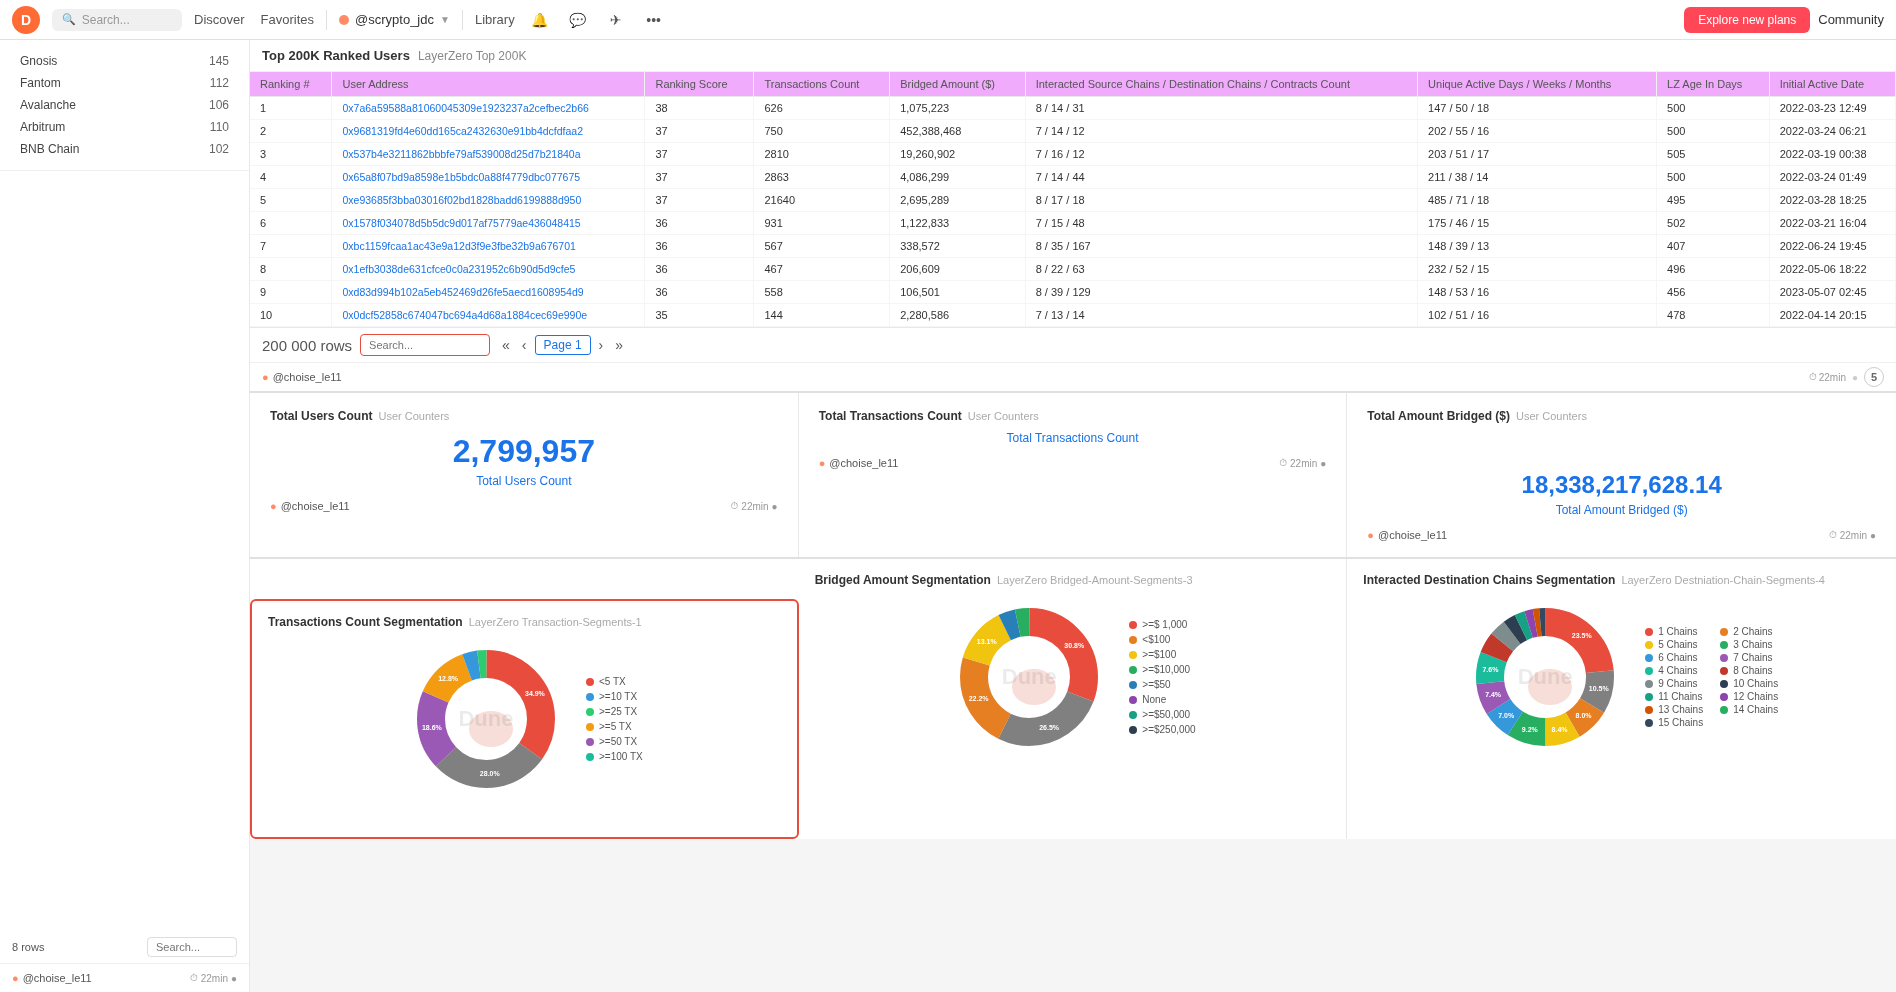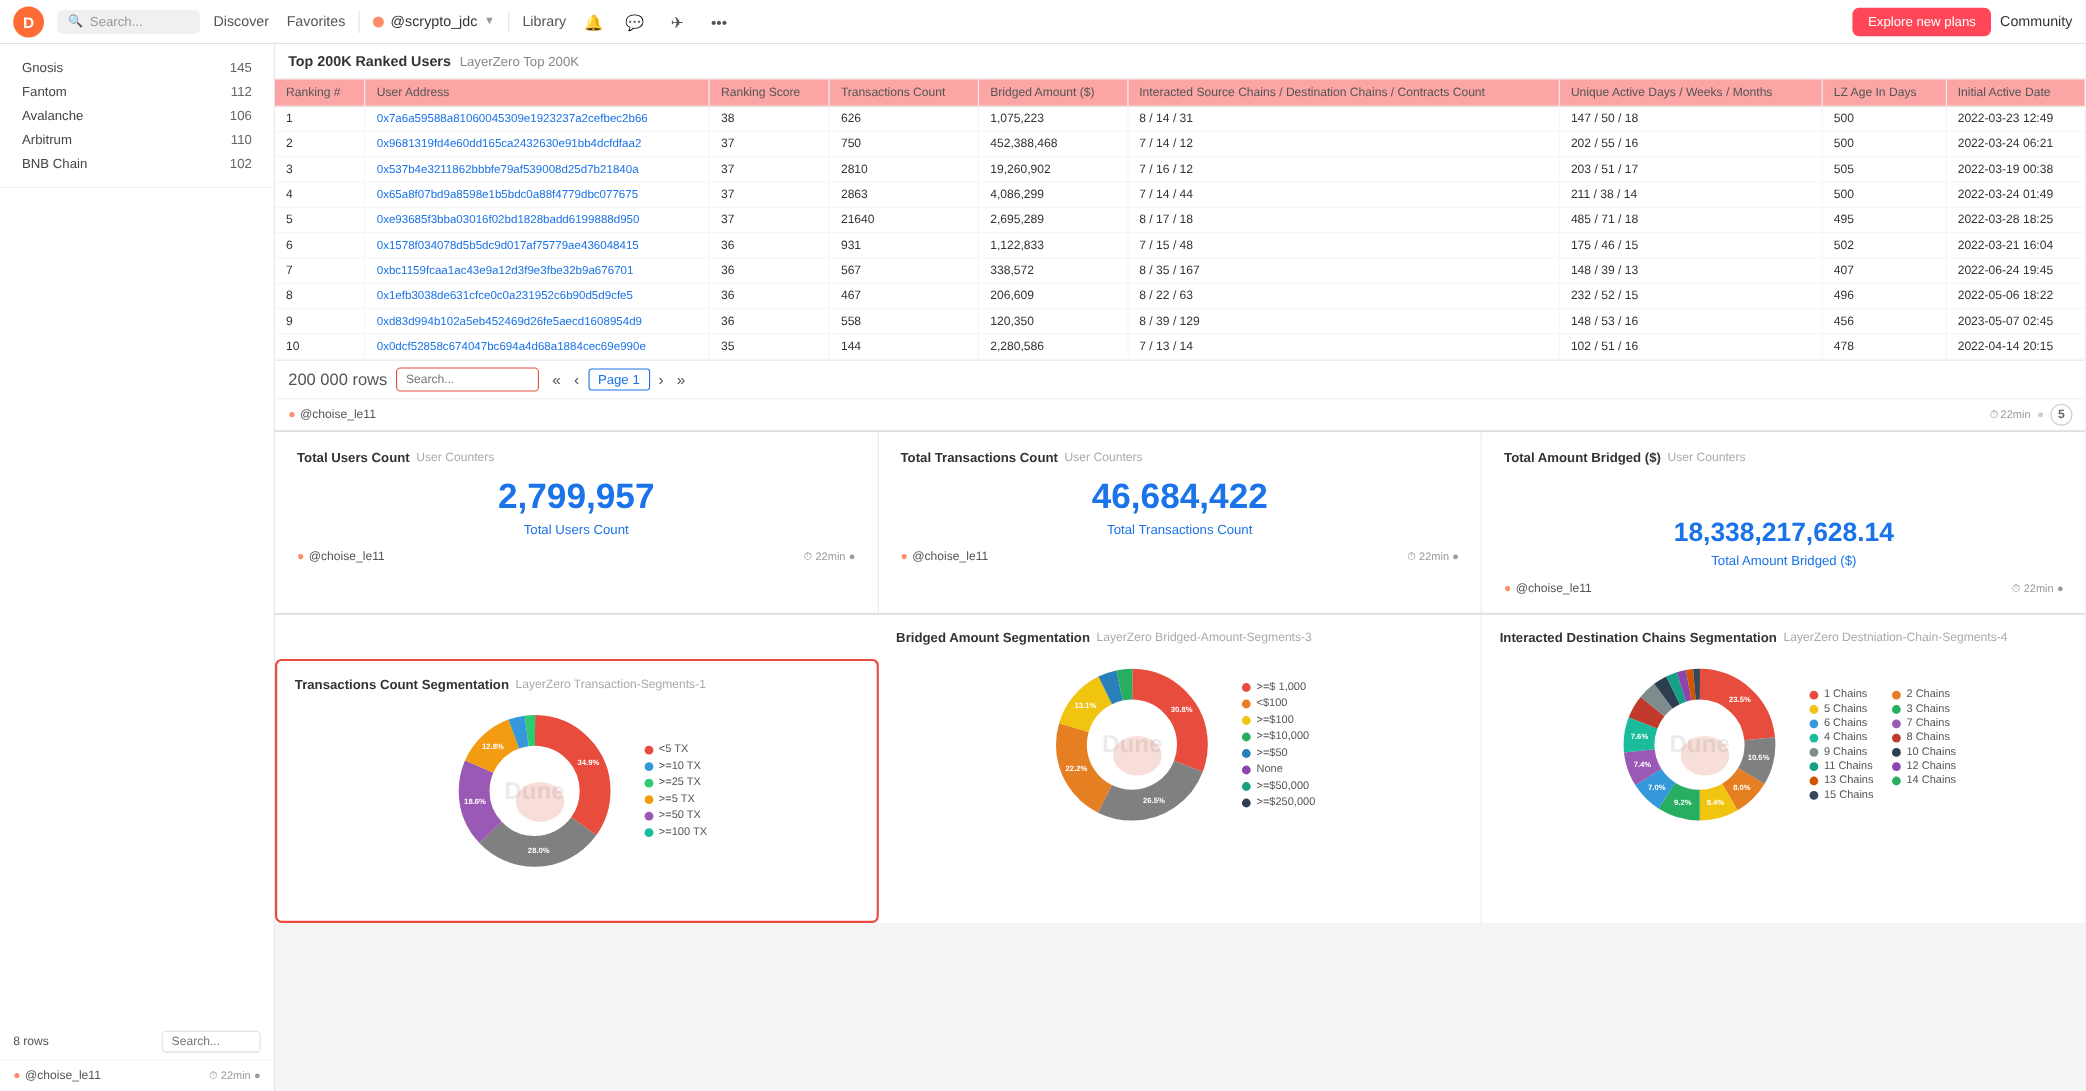--- a/index.html
+++ b/index.html
@@ -39,21 +39,21 @@
     
     .right-content { flex: 1; display: flex; flex-direction: column; overflow-y: auto; }
 
     
     .table-section { background: #fff; border-bottom: 2px solid #e0e0e0; }
     .table-header-row { display: flex; align-items: center; padding: 8px 12px; gap: 8px; border-bottom: 1px solid #f0f0f0; }
     .table-title { font-size: 13px; font-weight: 600; color: #333; }
     .table-subtitle { font-size: 12px; color: #888; }
     .table-container { overflow-x: auto; }
     table { width: 100%; border-collapse: collapse; font-size: 11px; }
-    thead tr { background: #fca5a5; border-bottom: 1px solid #e8e8e8; }
+    thead tr { background: #f0abfc; border-bottom: 1px solid #e8e8e8; }
     th { padding: 6px 10px; text-align: left; font-weight: 500; color: #555; white-space: nowrap; border-right: 1px solid #f0f0f0; font-size: 11px; }
     td { padding: 5px 10px; border-bottom: 1px solid #f5f5f5; border-right: 1px solid #f5f5f5; white-space: nowrap; color: #333; font-size: 11px; }
     .td-address { color: #1a73e8; font-size: 10.5px; }
 
     
     .table-footer { display: flex; align-items: center; padding: 6px 12px; gap: 8px; border-top: 1px solid #e8e8e8; background: #fff; }
     .rows-count { font-size: 15px; color: #555; }
     .search-input-footer { border: 1.5px solid #e74c3c; border-radius: 4px; padding: 4px 8px; font-size: 11px; color: #999; width: 130px; background: #fff; outline: none; }
     .pagination { display: flex; align-items: center; gap: 4px; }
     .page-btn { border: none; background: none; cursor: pointer; color: #555; font-size: 14px; padding: 2px 4px; }
@@ -273,21 +273,21 @@
     <td>8 / 22 / 63</td>
     <td>232 / 52 / 15</td>
     <td>496</td>
     <td>2022-05-06 18:22</td>
   </tr>
               <tr>
     <td>9</td>
     <td class="td-address">0xd83d994b102a5eb452469d26fe5aecd1608954d9</td>
     <td>36</td>
     <td>558</td>
-    <td>120,350</td>
+    <td>106,501</td>
     <td>8 / 39 / 129</td>
     <td>148 / 53 / 16</td>
     <td>456</td>
     <td>2023-05-07 02:45</td>
   </tr>
               <tr>
     <td>10</td>
     <td class="td-address">0x0dcf52858c674047bc694a4d68a1884cec69e990e</td>
     <td>35</td>
     <td>144</td>
@@ -345,21 +345,20 @@
             <span>22min</span>
             <span>●</span>
           </div>
         </div>
       </div>
       <div class="metric-card">
         <div class="metric-label-row">
           <span class="metric-label">Total Transactions Count</span>
           <span class="metric-sublabel">User Counters</span>
         </div>
-        <div class="metric-value">46,684,422</div>
         <div class="metric-desc">Total Transactions Count</div>
         <div class="metric-footer">
           <div class="metric-user">
             <span style="color:#ff8c69;">●</span>
             <span>@choise_le11</span>
           </div>
           <div class="metric-time">
             <span>⏱</span>
             <span>22min</span>
             <span>●</span>

